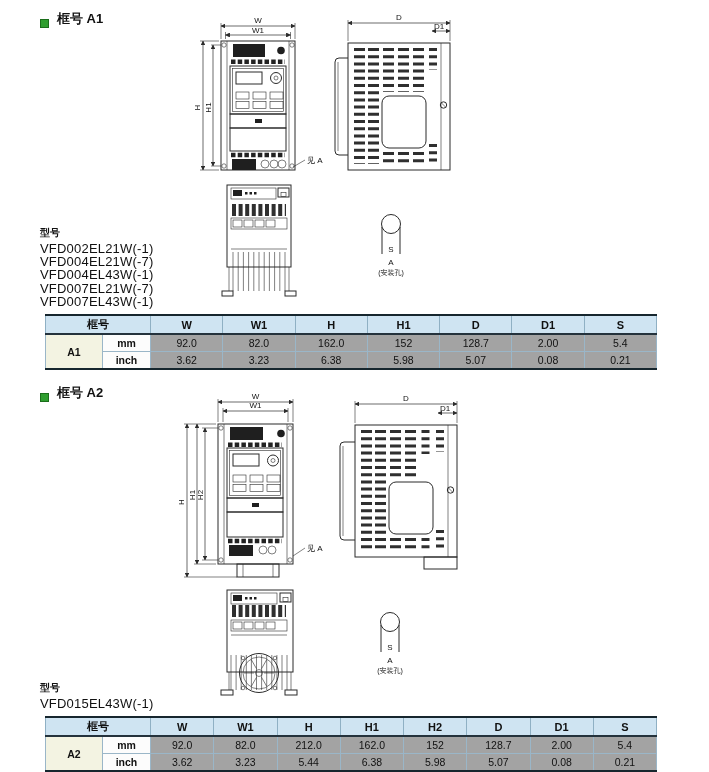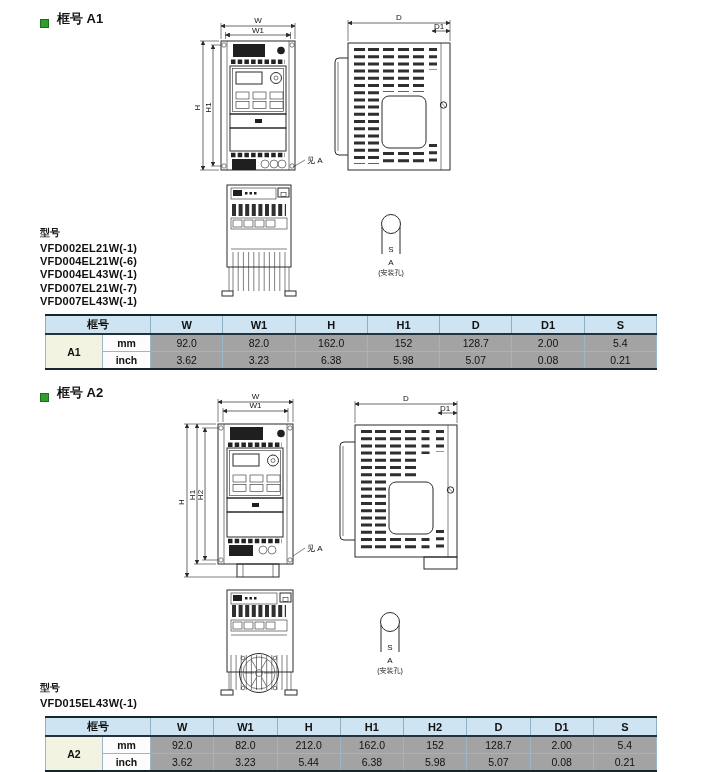--- a/index.html
+++ b/index.html
@@ -2,21 +2,21 @@
 <html><head>
 <meta charset="utf-8">
 <style>
   html,body{margin:0;padding:0;background:#fff;}
   .page{position:relative;width:709px;height:772px;background:#ffffff;overflow:hidden;
         font-family:"Liberation Sans",sans-serif;color:#111;}
   .sec-head{position:absolute;font-size:13px;font-weight:600;display:flex;align-items:flex-end;gap:8px;}
   .bullet{width:7px;height:7px;background:#2f9e2f;border:1px solid #1b6e1b;display:inline-block;}
   .models{position:absolute;}
   .models-title{font-size:10px;font-weight:bold;margin-bottom:2px;}
-  .model-line{font-size:11px;line-height:13.2px;letter-spacing:.2px;font-weight:bold;}
+  .model-line{font-size:13px;line-height:13.2px;letter-spacing:.2px;}
   .drawing-svg{position:absolute;}
   .ln{stroke:#2b2b2b;fill:none;stroke-width:1;}
   .thin{stroke:#2b2b2b;fill:none;stroke-width:.6;}
   .fill{fill:#1f1f1f;stroke:none;}
   .dim{stroke:#2b2b2b;fill:none;stroke-width:.7;}
   .vent{stroke:#2f2f2f;stroke-width:11;stroke-dasharray:3 4.2;fill:none;}
   .vent8{stroke:#2f2f2f;stroke-width:8;stroke-dasharray:3 4.2;fill:none;}
   .hvent{stroke:#2f2f2f;stroke-width:12;stroke-dasharray:4 2.6;fill:none;}
   .sqrow{stroke:#222;stroke-width:4.5;stroke-dasharray:4.5 2.2;fill:none;}
   .dlabel{font-family:"Liberation Sans",sans-serif;font-size:8px;fill:#111;}
@@ -154,21 +154,21 @@
       <line class="ln" x1="215" y1="219" x2="215" y2="246"></line>
       <text class="dlabel" x="206" y="244" text-anchor="middle">S</text>
       <text class="dlabel" x="206" y="257" text-anchor="middle">A</text>
       <text class="dcap" x="206" y="267" text-anchor="middle">(安装孔)</text>
     </g>
   </svg>
 
   <div class="models" style="left:40px;top:226px;">
     <div class="models-title">型号</div>
     <div class="model-line">VFD002EL21W(-1)</div>
-    <div class="model-line">VFD004EL21W(-6)</div>
+    <div class="model-line">VFD004EL21W(-7)</div>
     <div class="model-line">VFD004EL43W(-1)</div>
     <div class="model-line">VFD007EL21W(-7)</div>
     <div class="model-line">VFD007EL43W(-1)</div>
   </div>
 
   <table class="dim-table" style="left:45px;top:314px;width:612px;">
     <colgroup>
         <col style="width:57px">
         <col style="width:48px">
         <col>

